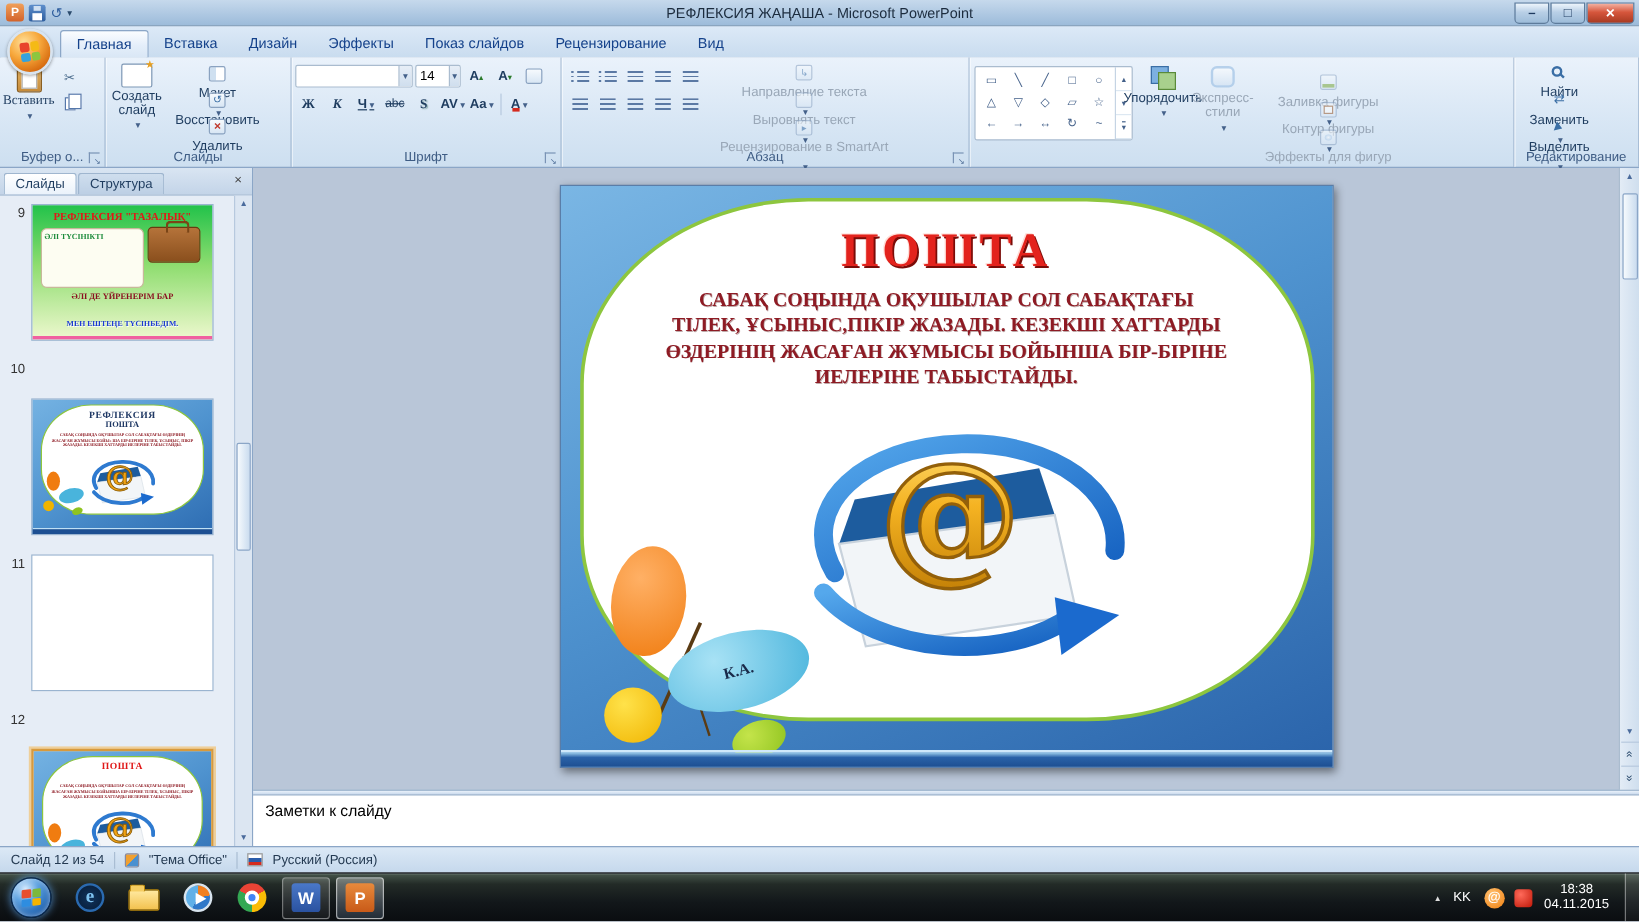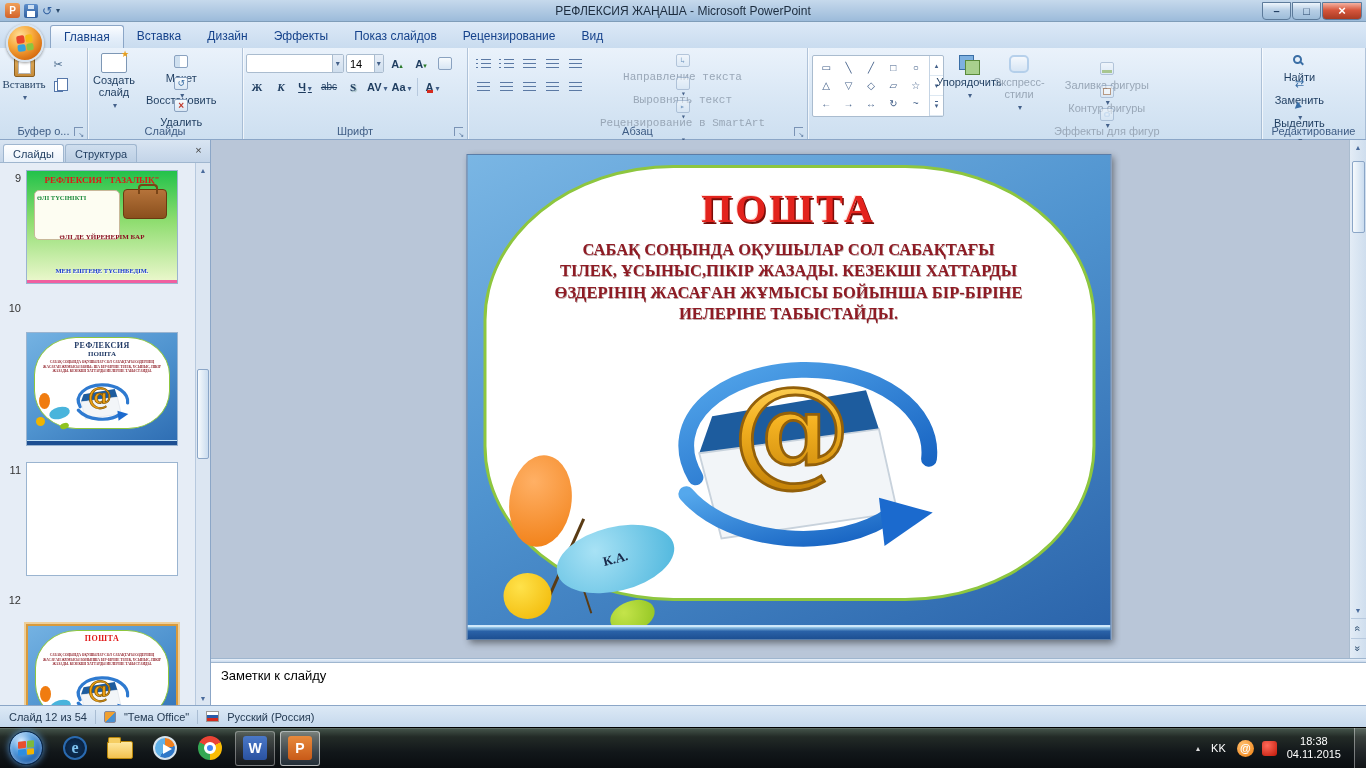--- a/index.html
+++ b/index.html
@@ -146,21 +146,21 @@
   .prow { display:flex; gap:2px; align-items:center; }
   .pib { width:21px; height:19px; border:1px solid transparent; border-radius:2px;
     display:flex; align-items:center; justify-content:center; }
   .il { width:13px; height:11px;
     background:repeating-linear-gradient(to bottom,#5b79a4 0,#5b79a4 1.5px,transparent 1.5px,transparent 4px); }
   .ib { position:relative; width:15px; height:11px; }
   .ib::before { content:""; position:absolute; left:0; top:0; width:2px; height:11px;
     background:repeating-linear-gradient(to bottom,#5b79a4 0 1.5px,transparent 1.5px 4px); }
   .ib::after { content:""; position:absolute; left:5px; top:0; width:10px; height:11px;
     background:repeating-linear-gradient(to bottom,#5b79a4 0 1.5px,transparent 1.5px 4px); }
-  .par-right { display:flex; flex-direction:column; justify-content:center; gap:3px; padding-left:6px;font-family:Liberation Mono, monospace; }
+  .par-right { display:flex; flex-direction:column; justify-content:center; gap:3px; padding-left:6px; }
 
   
   .shapes-box { width:132px; height:62px; margin:5px 0 0 3px; background:#fff;
     border:1px solid #aabccf; border-radius:2px; display:flex; }
   .shape-grid { flex:1; display:grid; grid-template-columns:repeat(5,1fr); grid-auto-rows:18px;
     align-items:center; justify-items:center; font-size:10px; color:#44618a; padding:2px; }
   .shape-scroll { width:14px; border-left:1px solid #c5d4e4; display:flex; flex-direction:column; }
   .shape-scroll span { flex:1; display:flex; align-items:center; justify-content:center;
     font-size:7px; color:#44618a; border-bottom:1px solid #dde8f2; }
   .ssu::after{content:"▴";} .ssd::after{content:"▾";} .ssm::after{content:"▾"; border-top:1px solid #44618a;}
@@ -206,21 +206,21 @@
   .t9::after { content:""; position:absolute; left:0; right:0; bottom:0; height:3px; background:#f060a0; }
   .t9-title { margin-top:4px; text-align:center; color:#e01818; font-weight:bold; font-size:9px;
     font-family:"Liberation Serif","DejaVu Serif",serif; }
   .t9-panel { position:absolute; left:7px; top:19px; width:86px; height:50px; background:#fdfdf2;
     border:1px solid #c8b89a; border-radius:5px; padding:3px 2px; }
   .t9-l1 { font-size:6.5px; color:#1a8a3a; font-weight:bold; font-family:"Liberation Serif",serif; }
   .t9-case { position:absolute; left:96px; top:18px; width:44px; height:30px;
     background:linear-gradient(#b5733a,#8a4f1d); border:1px solid #6a3a10; border-radius:4px; }
   .t9-case::before { content:""; position:absolute; left:14px; top:-6px; width:16px; height:8px;
     border:2px solid #7a4517; border-bottom:none; border-radius:4px 4px 0 0; }
-  .t9-l2 { position:absolute; top:62px; width:100%; text-align:center; font-size:7px; font-weight:bold;
+  .t9-l2 { position:absolute; top:72px; width:100%; text-align:center; font-size:7px; font-weight:bold;
     color:#8a1020; font-family:"Liberation Serif",serif; }
   .t9-l3 { position:absolute; top:96px; width:100%; text-align:center; font-size:6.5px; font-weight:bold;
     color:#1a3ad0; text-shadow:.5px .5px 0 #fff; font-family:"Liberation Serif",serif; }
 
   
   .mini { background:linear-gradient(150deg,#74b2e2 0%,#4f93cf 50%,#2d6cb2 100%);margin-top:32px; }
   .mini::after { content:""; position:absolute; left:0; right:0; bottom:0; height:4px;
     background:#1d4f92; border-top:1px solid #bfe0f5; }
   .m-blob { position:absolute; left:7px; top:4px; right:7px; height:92px; background:#fff;
     border:1px solid #8dc63f; border-radius:42px / 38px; }

